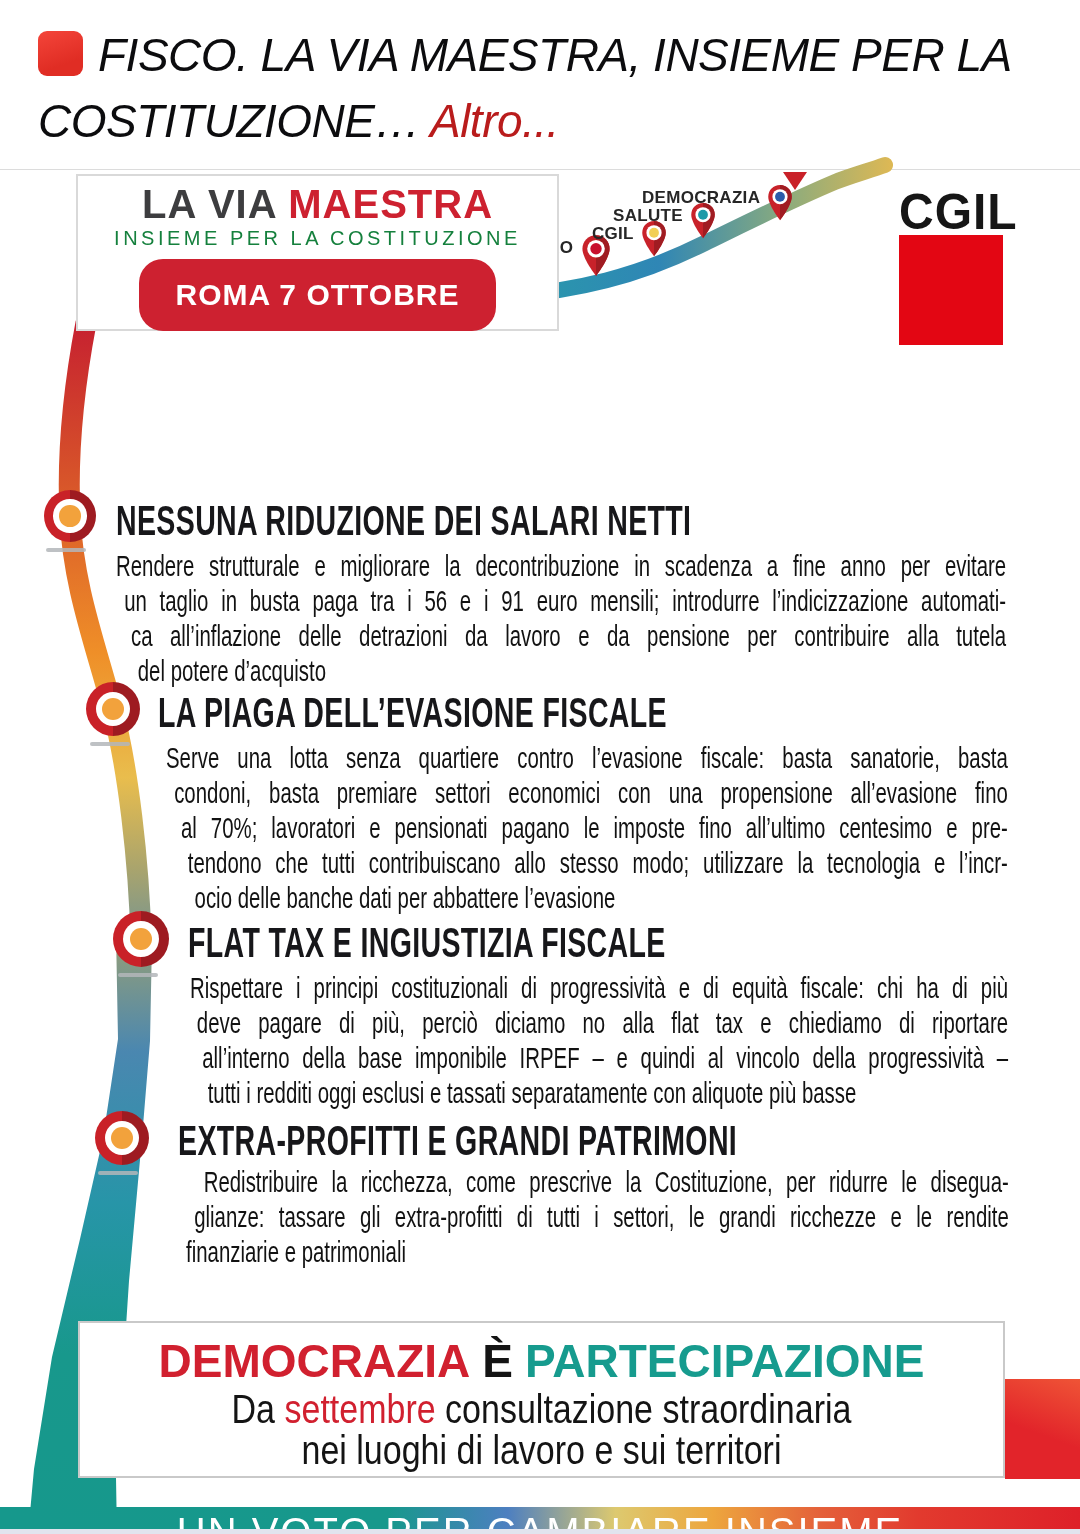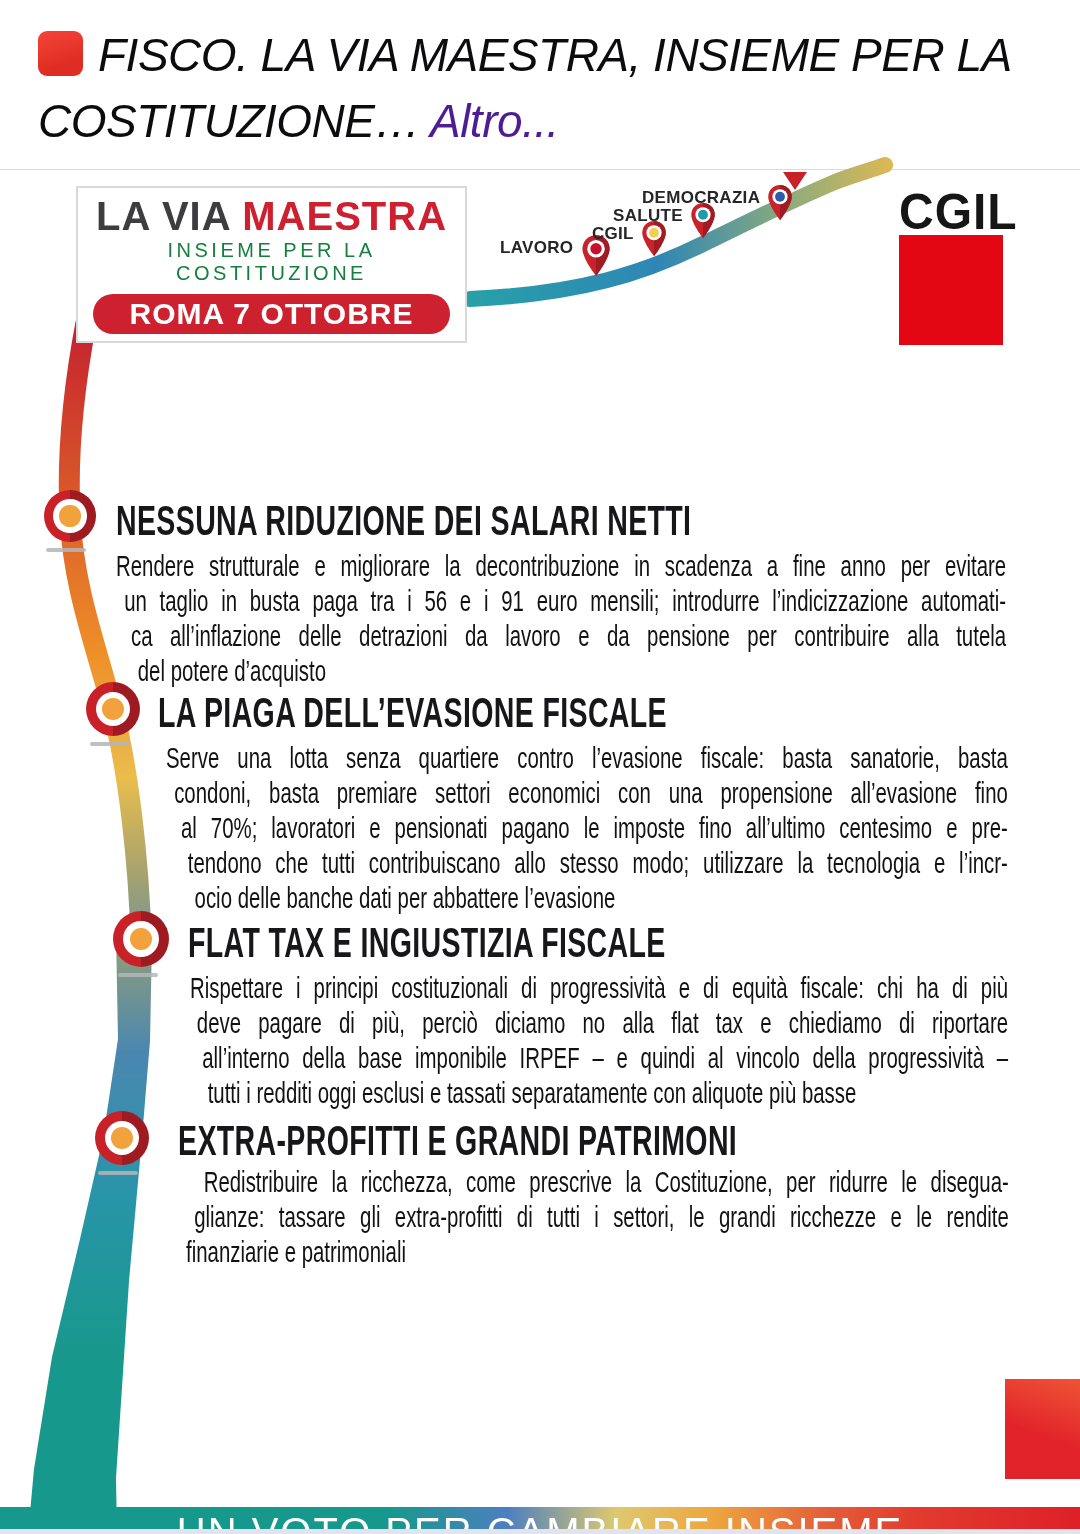--- a/index.html
+++ b/index.html
@@ -3,32 +3,32 @@
 <meta charset="utf-8">
 <style>
   html,body{margin:0;padding:0;}
   body{width:1080px;height:1534px;background:#fff;font-family:"Liberation Sans",sans-serif;overflow:hidden;}
   .screen{position:relative;width:1080px;height:1534px;background:#fff;}
 
   
   .post-header{position:absolute;left:0;top:0;width:1080px;height:169px;background:#fff;}
   .post-title{position:absolute;left:38px;top:22px;width:1005px;font-size:46px;line-height:66px;color:#0c0c0e;letter-spacing:-0.5px;font-style:italic;}
   .emoji{display:inline-block;width:45px;height:45px;border-radius:9px;background:linear-gradient(160deg,#f4453a 0%,#e02d24 70%);vertical-align:-5px;margin-right:15px;}
-  .more{color:#4c1d95;margin-left:10px;cursor:pointer;}
+  .more{color:#b91c1c;margin-left:10px;cursor:pointer;}
 
   
   .flyer{position:absolute;left:0;top:169px;width:1080px;height:1365px;background:#fff;border-top:1px solid #dcdcdc;}
   svg.route{position:absolute;left:0;top:-169px;width:1080px;height:1534px;}
 
   
-  .hbox{position:absolute;left:76px;top:16px;width:391px;height:157px;background:#fff;border:2px solid #d9d9d9;box-sizing:border-box;text-align:center;z-index:3;}
+  .hbox{position:absolute;left:76px;top:4px;width:483px;height:157px;background:#fff;border:2px solid #d9d9d9;box-sizing:border-box;text-align:center;z-index:3;}
   .hbox .logo{margin-top:7px;font-size:40px;font-weight:900;letter-spacing:1px;line-height:42px;}
   .logo .p1{color:#3d3d3f;} .logo .p2{color:#cd2130;}
   .hbox .sub{font-size:20px;font-weight:500;letter-spacing:3.5px;color:#15803d;margin-top:2px;}
-  .hbox .pill{display:inline-block;margin-top:9px;background:#cd2130;color:#fff;font-size:30px;font-weight:800;letter-spacing:1px;padding:3px 36px;border-radius:24px;}
+  .hbox .pill{display:inline-block;margin-top:9px;background:#cd2130;color:#fff;font-size:30px;font-weight:800;letter-spacing:1px;padding:19px 36px;border-radius:24px;}
   .hbox .evt{font-size:21px;font-weight:800;color:#2e2e30;margin-top:5px;}
 
   
   .map-pin{position:absolute;display:flex;align-items:flex-start;z-index:2;}
   .map-pin .lbl{font-size:17px;font-weight:800;color:#262626;letter-spacing:.3px;margin-right:6px;margin-top:4px;}
   .map-pin svg{display:block;}
   .mp0{left:500px;top:64px;} .mp0 svg{width:34px;height:44px;}
   .mp1{left:592px;top:50px;} .mp1 svg{width:28px;height:38px;}
   .mp2{left:613px;top:32px;} .mp2 svg{width:28px;height:38px;}
   .mp3{left:642px;top:14px;} .mp3 svg{width:28px;height:38px;}
@@ -232,18 +232,27 @@
 
     <div class="sec-h s4h">EXTRA-PROFITTI E GRANDI PATRIMONI</div>
     <div class="sec-b s4b">
       <div class="bline">Redistribuire la ricchezza, come prescrive la Costituzione, per ridurre le disegua-</div>
       <div class="bline">glianze: tassare gli extra-profitti di tutti i settori, le grandi ricchezze e le rendite</div>
       <div class="bline last">finanziarie e patrimoniali</div>
     </div>
 
     <div class="redblock"></div>
 
+    <div class="fbox">
+      <div class="head">
+        <span class="hp1">DEMOCRAZIA</span><span class="hp2">È</span><span class="hp3">PARTECIPAZIONE</span>
+      </div>
+      <div class="fl fl1">
+        <span>Da </span><span class="hl">settembre</span><span> consultazione straordinaria</span>
+      </div>
+      <div class="fl fl2">nei luoghi di lavoro e sui territori</div>
+    </div>
 
     <div class="banner">UN VOTO PER CAMBIARE INSIEME</div>
     <div class="strip"></div>
 
   </div>
 </div>
 
 </body></html>

